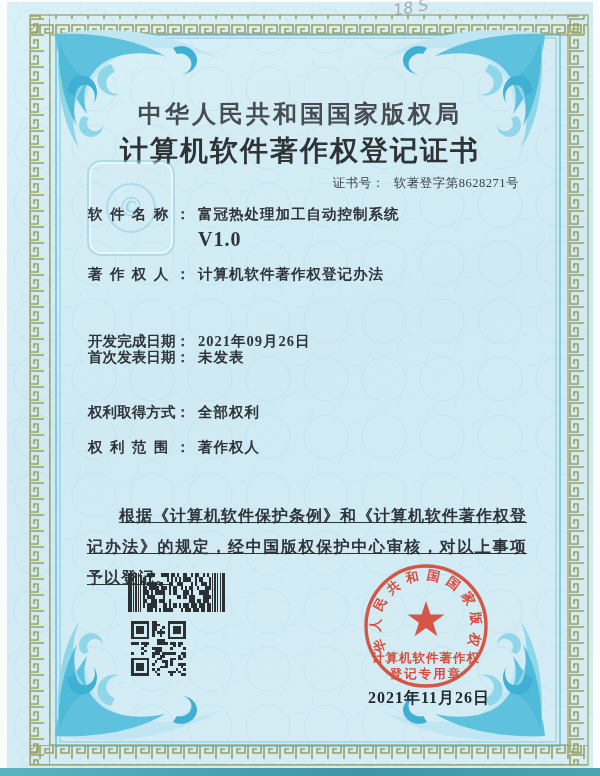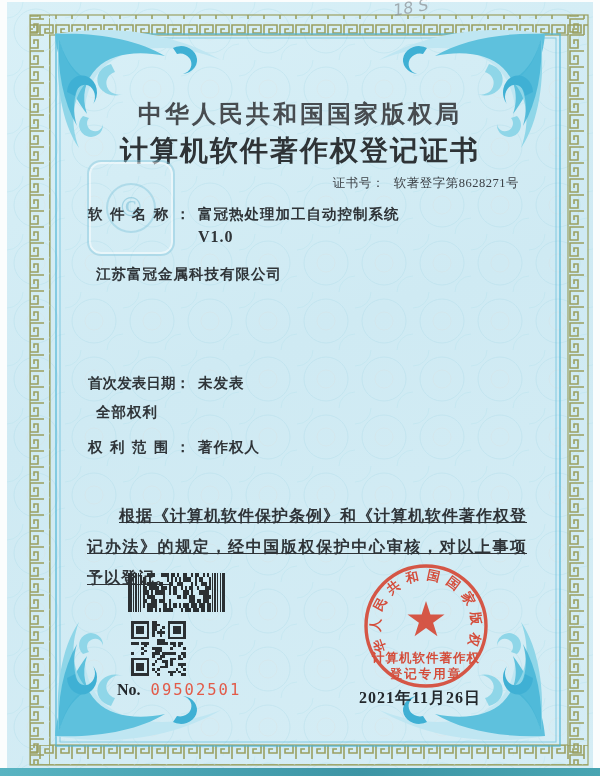--- a/index.html
+++ b/index.html
@@ -25,34 +25,34 @@
   .emboss{position:absolute;left:80px;top:158px;width:84px;height:92px;border-radius:14px;
     border:2px solid rgba(130,198,220,.45);box-shadow:inset 0 0 0 2px rgba(255,255,255,.5);}
   .emboss .c{position:absolute;left:50%;top:50%;transform:translate(-50%,-50%);
     width:46px;height:46px;border-radius:50%;border:2px solid rgba(130,198,220,.45);
     color:rgba(120,190,214,.55);font-size:28px;line-height:44px;text-align:center;font-weight:bold;}
 
   .row{position:absolute;left:81px;display:flex;align-items:flex-start;
     font-size:14.5px;font-weight:bold;color:#2f3438;}
   .row .lab{display:inline-block;width:102px;text-align:justify;text-align-last:justify;flex:none;}
   .row .val{margin-left:8px;letter-spacing:1px;white-space:nowrap;}
-  .version{position:absolute;left:191px;font-size:16px;font-weight:bold;color:#2f3438;letter-spacing:1px;text-align:right;}
+  .version{position:absolute;left:191px;font-size:20px;font-weight:bold;color:#2f3438;letter-spacing:1px;text-align:right;}
 
   .statement{position:absolute;left:80px;top:498px;width:440px;font-size:16px;
     font-weight:bold;color:#2f3438;line-height:31px;letter-spacing:1px;text-indent:2em;text-align:justify;text-decoration:underline;}
 
   .barcode{position:absolute;left:121px;top:571px;width:97px;height:39px;}
   .qrcode{position:absolute;left:124px;top:619px;width:55px;height:55px;}
 
   .serial{position:absolute;left:110px;top:679px;font-size:16px;}
   .serial .no{font-weight:bold;color:#23282c;margin-right:10px;}
   .serial .num{color:#e25b49;letter-spacing:2px;font-family:"DejaVu Sans Mono",monospace;font-size:15.5px;}
 
   .seal{position:absolute;left:349px;top:554px;width:140px;height:140px;opacity:.92;}
-  .issue-date{position:absolute;left:352px;top:686px;width:140px;
+  .issue-date{position:absolute;left:352px;top:686px;width:140px;text-align:center;
     font-size:16px;font-weight:bold;color:#23282c;letter-spacing:1px;}
 </style>
 </head>
 <body>
 
 <div class="page">
   <div class="paper">
 
     <svg class="decor" viewBox="0 0 586 766" xmlns="http://www.w3.org/2000/svg">
       <defs>
@@ -116,30 +116,36 @@
       <div class="c">©</div>
     </div>
 
     <div class="row" style="top:203px">
       <span class="lab">软件名称：</span>
       <span class="val">富冠热处理加工自动控制系统</span>
     </div>
     <div class="version" style="top:226px">V1.0</div>
 
     <div class="row" style="top:263px">
-      <span class="val">江苏富冠金属科技有限公司</span>
-    </div>
-
-
-    <div class="row" style="top:372px">
+      <span class="lab">著作权人：</span>
+      <span class="val">计算机软件著作权登记办法</span>
+    </div>
+
+    <div class="row" style="top:330px">
+      <span class="lab">开发完成日期：</span>
+      <span class="val">2021年09月26日</span>
+    </div>
+
+    <div class="row" style="top:346px">
       <span class="lab">首次发表日期：</span>
       <span class="val">未发表</span>
     </div>
 
     <div class="row" style="top:401px">
+      <span class="lab">权利取得方式：</span>
       <span class="val">全部权利</span>
     </div>
 
     <div class="row" style="top:436px">
       <span class="lab">权利范围：</span>
       <span class="val">著作权人</span>
     </div>
 
 
     <div class="statement">根据《计算机软件保护条例》和《计算机软件著作权登记办法》的规定，经中国版权保护中心审核，对以上事项予以登记。</div>
@@ -436,23 +442,20 @@
             <rect x="16" y="19" width="1" height="1"></rect>
             <rect x="18" y="19" width="1" height="1"></rect>
             <rect x="10" y="20" width="1" height="1"></rect>
             <rect x="15" y="20" width="1" height="1"></rect>
             <rect x="19" y="20" width="1" height="1"></rect>
             <rect x="20" y="20" width="1" height="1"></rect>
           </g>
       </g>
     </svg>
 
-    <div class="serial">
-      <span class="no">No.</span><span class="num">09502501</span>
-    </div>
 
     <svg class="seal" viewBox="0 0 140 140" xmlns="http://www.w3.org/2000/svg">
       <defs>
         <path id="sealArc" d="M 26.8 85.7 A 46 46 0 1 1 113.2 85.7" fill="none"></path>
       </defs>
       <circle cx="70" cy="70" r="60" fill="none" stroke="#d5402c" stroke-width="3.4" opacity=".95"></circle>
       <polygon fill="#d5402c" opacity=".95" points="70,45 74.4,58.4 88.5,58.5 77.1,66.8 81.4,80.2 70,71.9 58.6,80.2 62.9,66.8 51.5,58.5 65.6,58.4"></polygon>
       <text font-size="13" font-weight="bold" fill="#d5402c" letter-spacing="6.5" font-family="Liberation Serif, DejaVu Serif, serif">
         <textPath href="#sealArc" startOffset="50%" text-anchor="middle">中华人民共和国国家版权局</textPath>
       </text>

